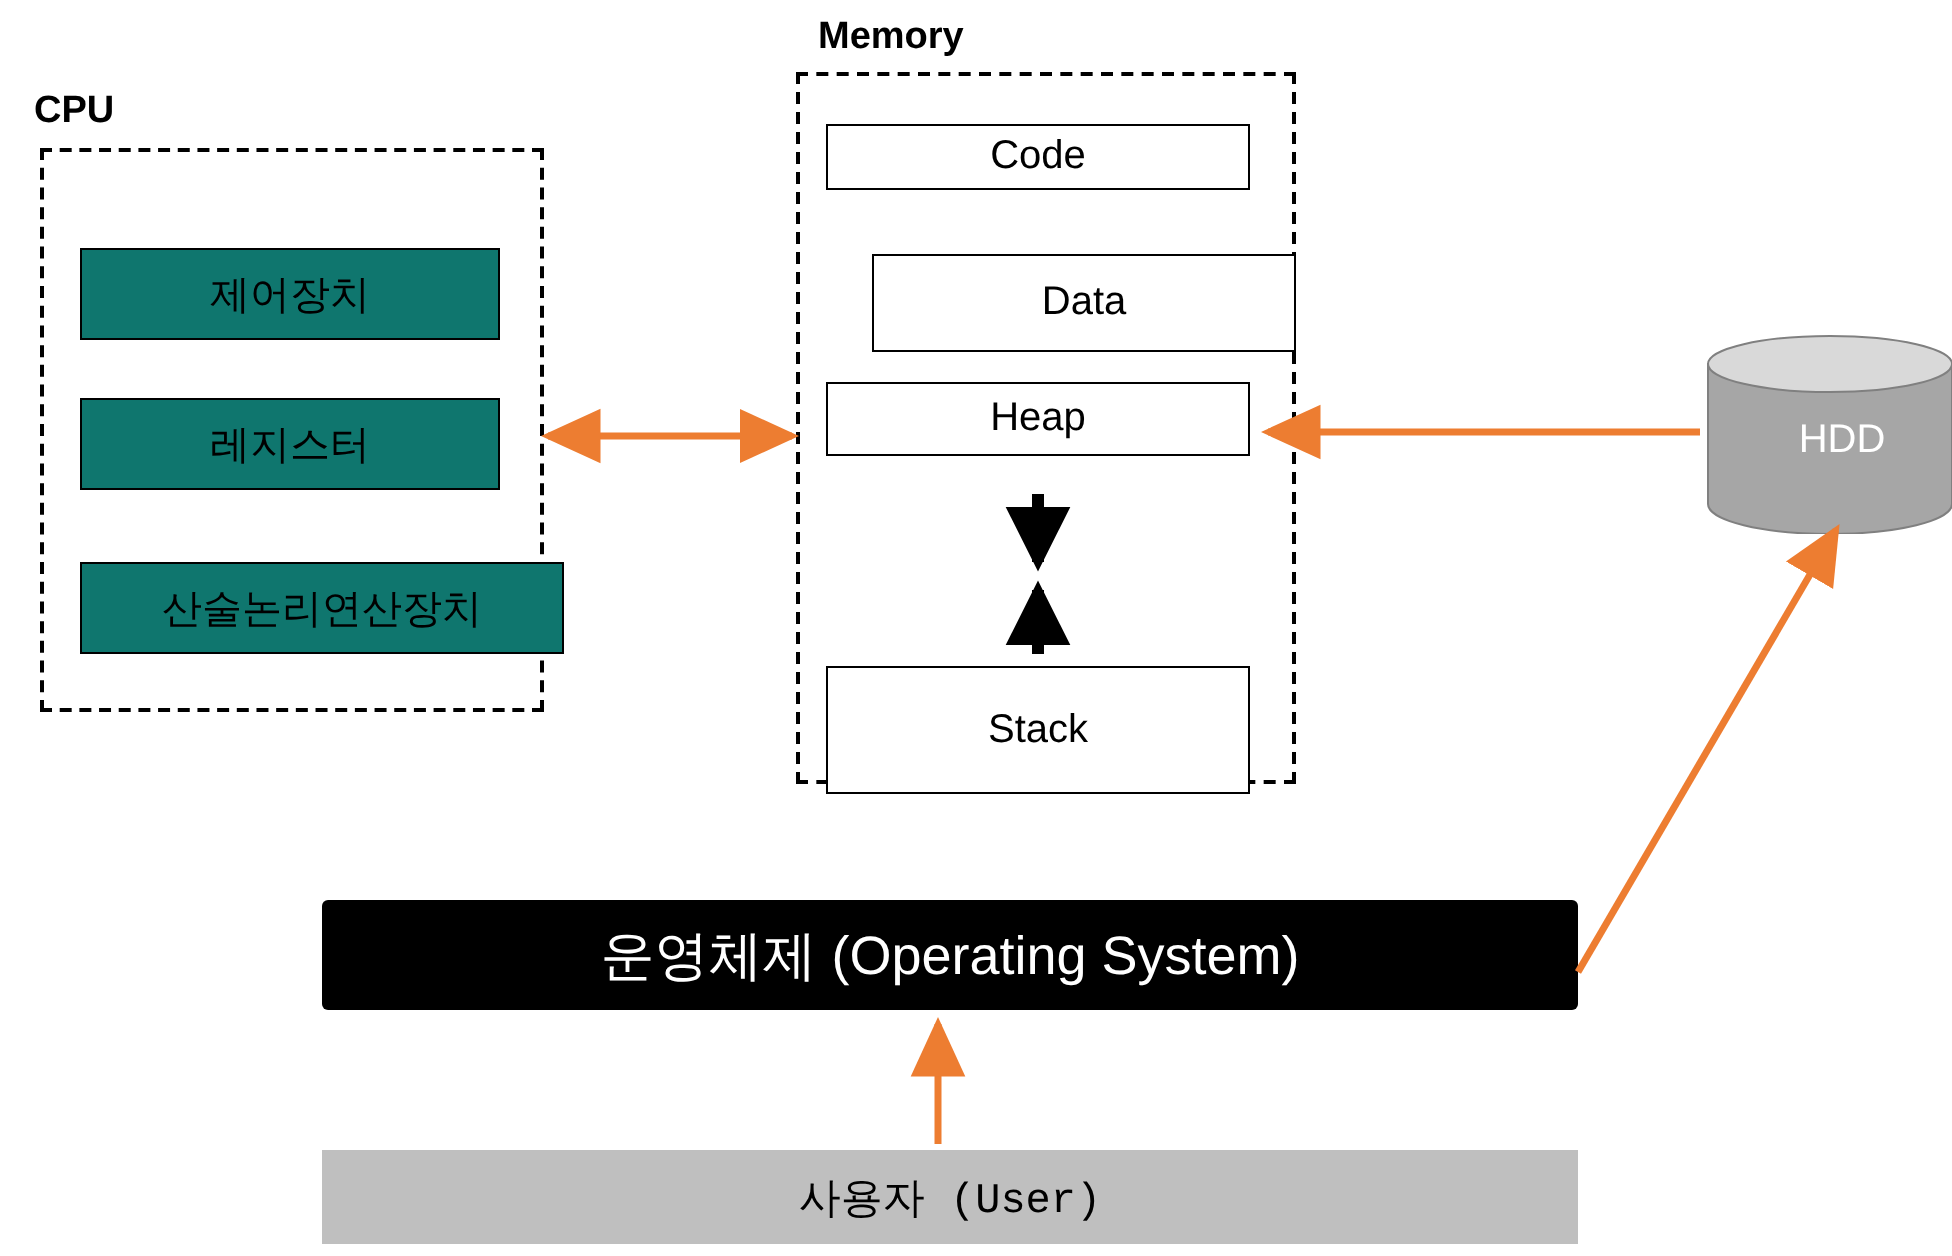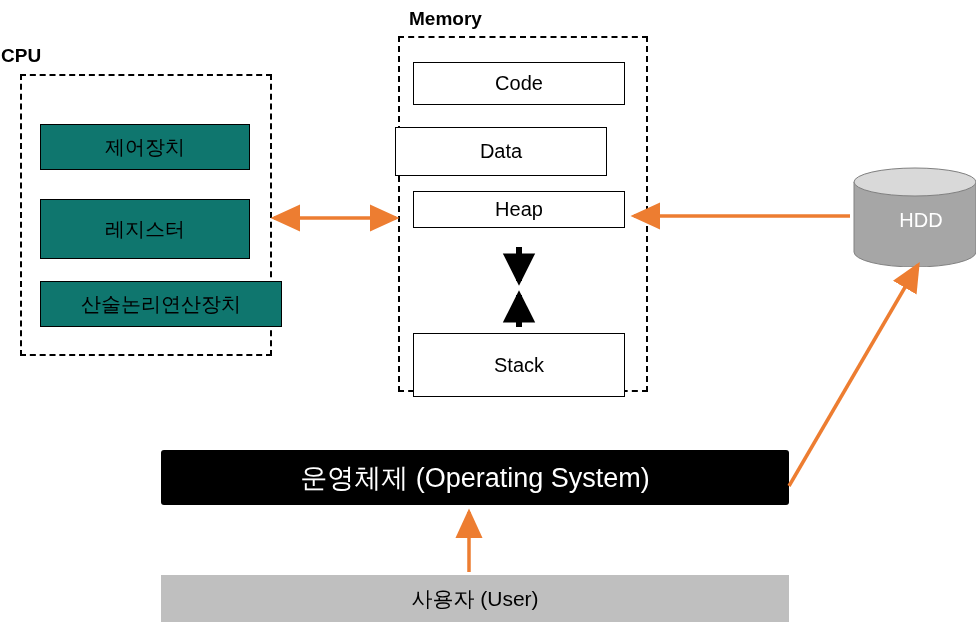--- a/index.html
+++ b/index.html
@@ -70,20 +70,21 @@
   }
   .user-bar {
     position: absolute;
     background: #bfbfbf;
     color: #000000;
     display: flex;
     align-items: center;
     justify-content: center;
     font-size: 21px;
     white-space: nowrap;
+    font-family: Liberation Mono, monospace;
   }
   .hdd {
     position: absolute;
   }
   .hdd-label {
     position: absolute;
     font-size: 20px;
     color: #ffffff;
     text-align: center;
     white-space: nowrap;
@@ -94,33 +95,33 @@
     width: 976px;
     height: 628px;
     pointer-events: none;
   }
 </style>
 </head>
 <body>
 
 <div class="canvas">
 
-  <div class="label" style="left:1px; top:45px;">CPU</div>
+  <div class="label" style="left:17px; top:45px;">CPU</div>
   <div class="label" style="left:387px; top:8px;margin-left:22px;">Memory</div>
 
   <div class="dashed-box" style="left:20px; top:74px; width:252px; height:282px;"></div>
 
   <div class="unit-box" style="left:40px; top:124px; width:210px; height:46px;">제어장치</div>
-  <div class="unit-box" style="left:40px; top:199px; width:210px; height:60px;">레지스터</div>
+  <div class="unit-box" style="left:40px; top:199px; width:210px; height:46px;">레지스터</div>
   <div class="unit-box" style="left:40px; top:281px; width:242px; height:46px;">산술논리연산장치</div>
 
   <div class="dashed-box" style="left:398px; top:36px; width:250px; height:356px;"></div>
 
-  <div class="mem-box" style="left:413px; top:62px; width:212px; height:43px;">Code</div>
-  <div class="mem-box" style="left:395px; top:127px; width:212px; height:49px;">Data</div>
+  <div class="mem-box" style="left:413px; top:62px; width:212px; height:33px;">Code</div>
+  <div class="mem-box" style="left:436px; top:127px; width:212px; height:49px;">Data</div>
   <div class="mem-box" style="left:413px; top:191px; width:212px; height:37px;">Heap</div>
   <div class="mem-box" style="left:413px; top:333px; width:212px; height:64px;">Stack</div>
 
   <div class="hdd" style="left:853px; top:167px; width:124px; height:100px;">
     <svg width="124" height="100" viewBox="0 0 124 100">
       <path d="M1,15 L1,85 A61,15 0 0 0 123,85 L123,15 Z" fill="#A6A6A6" stroke="#808080" stroke-width="1"></path>
       <ellipse cx="62" cy="15" rx="61" ry="14" fill="#D9D9D9" stroke="#808080" stroke-width="1"></ellipse>
     </svg>
   </div>
   <div class="hdd-label" style="left:853px; top:209px; width:136px;">HDD</div>

